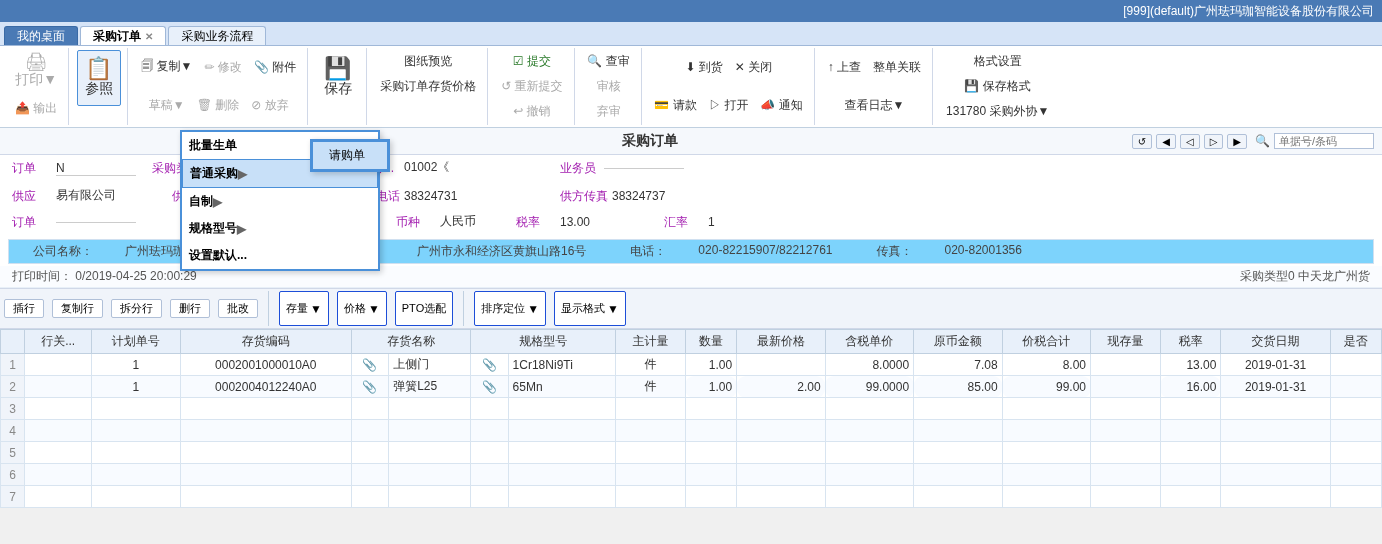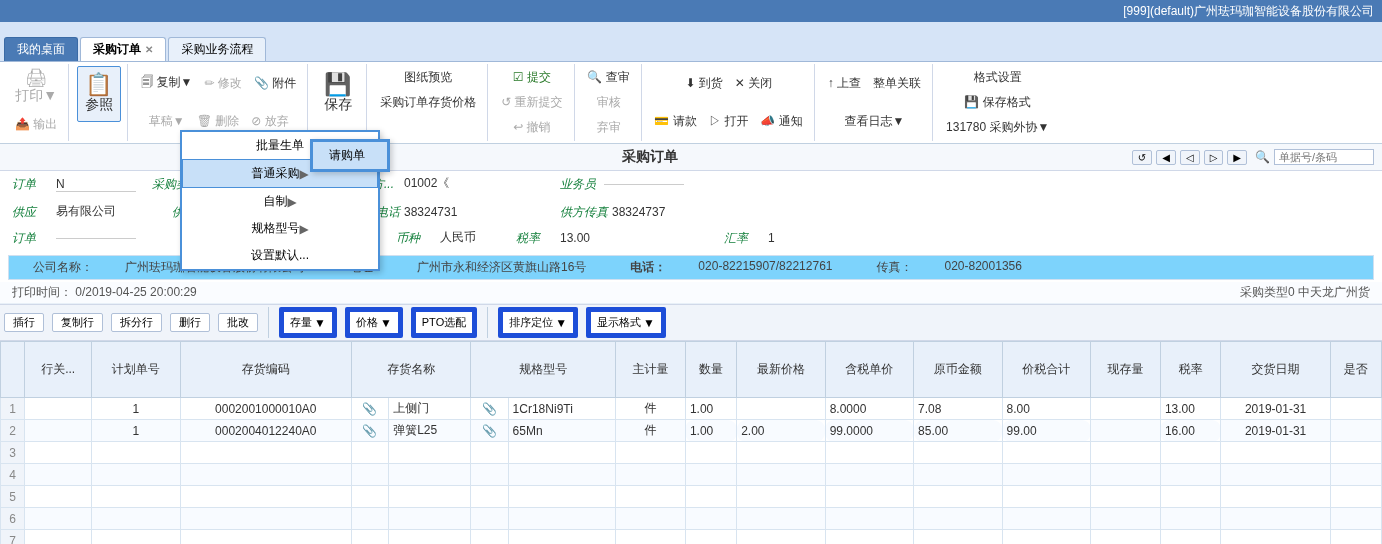--- a/index.html
+++ b/index.html
@@ -2,79 +2,79 @@
 <html><head>
   <meta charset="utf-8">
   <style>
     * { box-sizing: border-box; margin: 0; padding: 0; font-family: 'Microsoft YaHei', SimSun, sans-serif; font-size: 12px; }
     body { background: #f0f0f0; overflow: hidden; }
 
     
     .title-bar { background: #4a7ab5; color: white; height: 22px; display: flex; align-items: center; justify-content: flex-end; padding: 0 8px; font-size: 11px; }
 
     
-    .tab-bar { background: #d6e4f7; display: flex; align-items: flex-end; height: 40px; padding-top: 4px; padding-left: 4px; border-bottom: 1px solid #a0b8d8; }
+    .tab-bar { background: #d6e4f7; display: flex; height: 24px; padding-top: 4px; padding-left: 4px; border-bottom: 1px solid #a0b8d8; }
     .tab { background: #e8f0fa; border: 1px solid #a0b8d8; border-bottom: none; padding: 3px 12px; margin-right: 2px; cursor: pointer; border-radius: 3px 3px 0 0; font-size: 12px; display: flex; align-items: center; gap: 4px; }
     .tab.active { background: white; font-weight: bold; }
     .tab-close { color: #888; font-size: 10px; cursor: pointer; }
     .tab-home { background: #4a7ab5; color: white; border-color: #3a6aa5; }
 
     
     .toolbar { background: white; border-bottom: 1px solid #c0d0e0; padding: 2px 4px; display: flex; align-items: stretch; gap: 2px; min-height: 80px; }
     .toolbar-group { display: flex; flex-direction: column; align-items: center; border-right: 1px solid #d0d8e8; padding: 2px 6px; gap: 2px; min-width: fit-content; }
     .toolbar-group-row { display: flex; align-items: center; gap: 2px; flex: 1; }
     .toolbar-btn { display: flex; flex-direction: column; align-items: center; padding: 2px 4px; cursor: pointer; border: 1px solid transparent; border-radius: 2px; min-width: 36px; font-size: 11px; color: #333; white-space: nowrap; }
     .toolbar-btn.large { min-width: 44px; padding: 4px 6px; }
     .toolbar-btn .icon { font-size: 18px; line-height: 1; }
     .toolbar-btn .label { font-size: 14px; }
     .toolbar-btn.disabled { color: #aaa; cursor: default; }
     .btn-green { color: #2a7a2a; }
 
     
     .ref-dropdown { position: absolute; top: 130px; left: 180px; background: white; border: 2px solid #4a90d9; z-index: 100; min-width: 200px; box-shadow: 2px 2px 6px rgba(0,0,0,0.2); }
-    .ref-dropdown-item { padding: 5px 7px; cursor: pointer; display: flex; align-items: center; justify-content: center; }
+    .ref-dropdown-item { padding: 5px 7px; cursor: pointer; display: flex; align-items: center; justify-content: flex-start; font-weight: bold; }
     .ref-dropdown-item.highlighted { background: #c8e0f8; border: 1px solid #4a90d9; }
     .dropdown-arrow { color: #666; }
 
     
     .sub-popup { position: absolute; top: 139px; left: 310px; background: white; border: 2px solid #4a90d9; z-index: 101; min-width: 80px; box-shadow: 2px 2px 6px rgba(0,0,0,0.2); }
     .sub-popup-item { padding: 5px 16px; cursor: pointer; }
 
     
     .main-content { background: white; padding: 0; display: flex; flex-direction: column; }
 
     
     .form-title-bar { background: #f5f8fc; border-bottom: 1px solid #d0d8e8; padding: 4px 8px; display: flex; align-items: center; justify-content: space-between; }
     .form-title { font-size: 14px; font-weight: bold; color: #333; text-align: center; flex: 1; }
     .form-nav { display: flex; align-items: center; gap: 4px; }
     .nav-btn { border: 1px solid #b0c0d8; background: #f0f4fa; padding: 1px 5px; cursor: pointer; border-radius: 2px; font-size: 10px; }
     .form-row { display: flex; gap: 16px; margin-bottom: 4px; align-items: center; }
-    .field-label { color: #15803d; white-space: nowrap; min-width: 40px; font-style: italic; }
+    .field-label { color: #a21caf; white-space: nowrap; min-width: 40px; }
     .field-value { color: #333; border-bottom: 1px solid transparent; min-width: 60px; }
     .field-group { display: flex; gap: 4px; align-items: center; }
 
     
     .info-bar { background: #7dd3fc; border: 1px solid #d0e0f0; margin: 2px 8px; padding: 3px 24px; font-size: 11px; color: #444; display: flex; gap: 32px; }
 
     
     .print-row { display: flex; justify-content: space-between; padding: 2px 12px; font-size: 11px; color: #555; background: #fafcff; border-bottom: 1px solid #e8f0f8; }
 
     
     .data-table-container { flex: 1; overflow: auto; }
     .toolbar-table { display: flex; background: #f0f4fa; border-bottom: 1px solid #d0d8e8; border-top: 1px solid #d0d8e8; padding: 2px 4px; gap: 8px; align-items: center; }
     .tbl-btn { padding: 1px 8px; border: 1px solid #b0c0d8; background: white; cursor: pointer; font-size: 11px; border-radius: 2px; text-align: right; }
-    .dropdown-tbl { padding: 3px 6px; border: 5px solid #1d4ed8; background: white; cursor: pointer; font-size: 11px; border-radius: 2px; display: flex; align-items: center; gap: 2px; }
+    .dropdown-tbl { padding: 9px 6px; border: 1px solid #1d4ed8; background: white; cursor: pointer; font-size: 11px; border-radius: 2px; display: flex; align-items: center; gap: 2px; }
 
     table { width: 100%; border-collapse: collapse; font-size: 11px; }
-    th { background: #e8f0fa; border: 1px solid #c0d0e0; padding: 19px 4px; text-align: center; white-space: nowrap; font-weight: normal; color: #333; position: sticky; top: 0; }
+    th { background: #e8f0fa; border: 1px solid #c0d0e0; padding: 3px 4px; text-align: center; white-space: nowrap; font-weight: normal; color: #333; position: sticky; top: 0; }
     td { border: 1px solid #d8e4f0; padding: 2px 4px; text-align: center; white-space: nowrap; color: #333; height: 22px; }
     tr:nth-child(even) { background: #f8fbff; }
     tr:nth-child(odd) { background: white; }
     .row-num { color: #888; background: #f0f4fa !important; }
-    .text-right { text-align: left; border-radius: 9px; }
+    .text-right { text-align: right; border-radius: 9px; }
     .text-left { text-align: left; }
     .attachment-icon { color: #4a7ab5; }
   </style>
 </head>
 <body>
 
 <div class="title-bar">
   <span>[999](default)广州珐玛珈智能设备股份有限公司</span>
 </div>
 
@@ -340,32 +340,32 @@
       <span class="field-value">珐玛珈公司</span>
     </div>
     <div class="field-group" style="margin-left:64px;">
       <span class="field-label">币种</span>
       <span class="field-value">人民币</span>
     </div>
     <div class="field-group">
       <span class="field-label">税率</span>
       <span class="field-value">13.00</span>
     </div>
-    <div class="field-group" style="margin-left:88px;justify-content:flex-end;">
+    <div class="field-group" style="margin-left:28px;justify-content:flex-end;">
       <span class="field-label">汇率</span>
       <span class="field-value">1</span>
     </div>
   </div>
 
   <div class="info-bar">
     <span>公司名称：</span>
     <span>广州珐玛珈智能设备股份有限公司</span>
     <span style="margin-left:12px;">地址：</span>
     <span>广州市永和经济区黄旗山路16号</span>
-    <span style="margin-left:12px;font-weight:bold;">电话：</span>
+    <span style="margin-left:12px;">电话：</span>
     <span>020-82215907/82212761</span>
     <span style="margin-left:12px;">传真：</span>
     <span>020-82001356</span>
   </div>
 
   <div class="print-row">
     <div>
       <span>打印时间：</span>
       <span>0/2019-04-25 20:00:29</span>
     </div>

